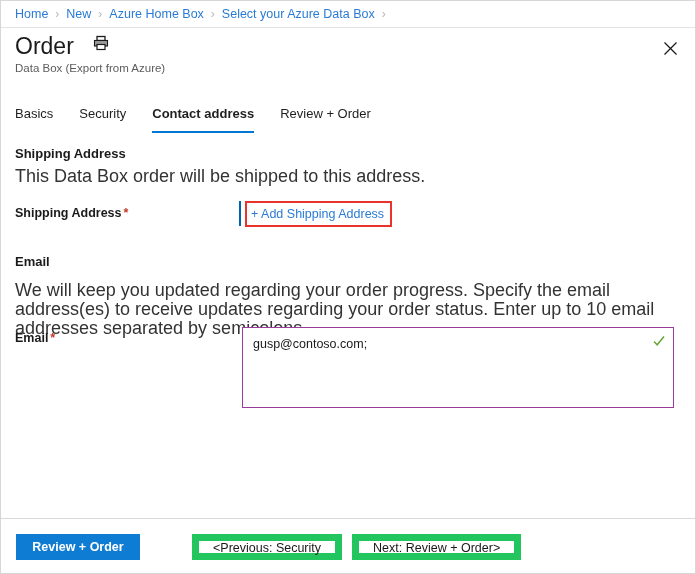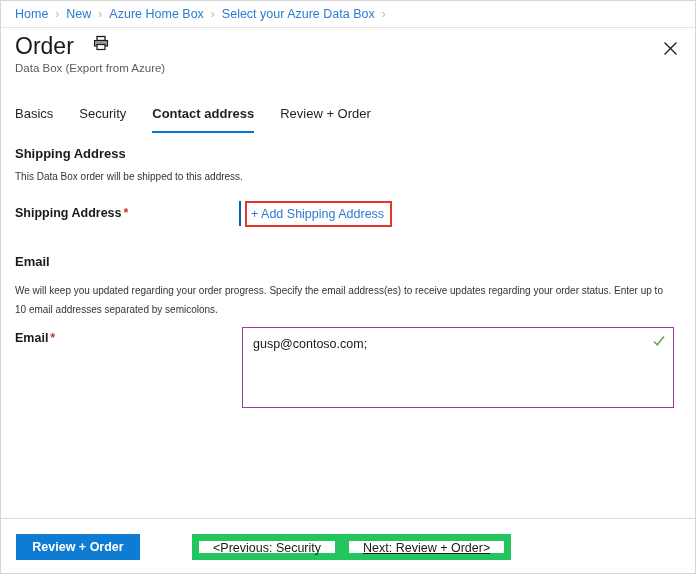--- a/index.html
+++ b/index.html
@@ -110,21 +110,21 @@
   .section-head {
     position: absolute;
     left: 14px;
     font-size: 13px;
     font-weight: bold;
     color: #1a1a1a;
   }
   .section-desc {
     position: absolute;
     left: 14px;
-    font-size: 10px;
+    font-size: 18px;
     color: #333333;
     line-height: 19px;
   }
   .field-label {
     position: absolute;
     left: 14px;
     font-size: 12.5px;
     font-weight: bold;
     color: #1a1a1a;
     white-space: nowrap;
@@ -239,21 +239,21 @@
     color: #1a1a1a;
     font-size: 12.5px;
     border: 7px solid #22c55e;
     height: 26px;
     padding: 0 14px;
     cursor: pointer;
     font-family: "Liberation Sans", sans-serif;
     box-sizing: border-box;
   }
   #btn-previous { margin-left: 52px; }
-  #btn-next { margin-left: 0; text-decoration: underline; }
+  #btn-next { margin-left: 10px; }
 </style>
 </head>
 <body>
 
 <div id="page">
 
   <div id="breadcrumb">
     <span class="crumb">Home</span>
     <span class="crumb-sep">›</span>
     <span class="crumb">New</span>

